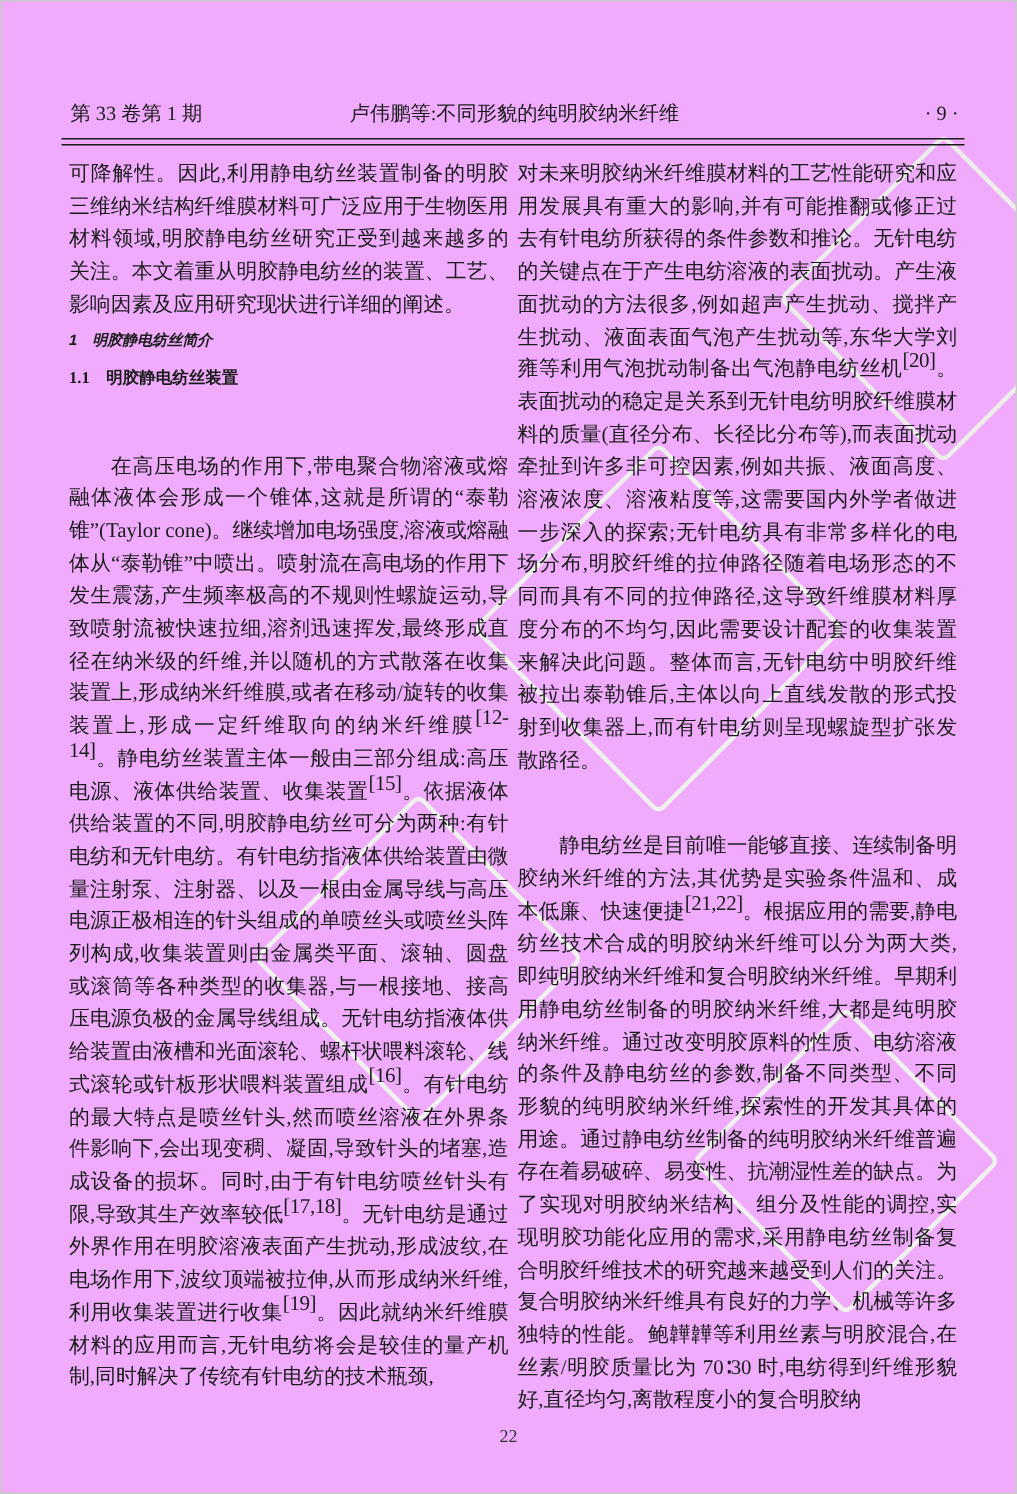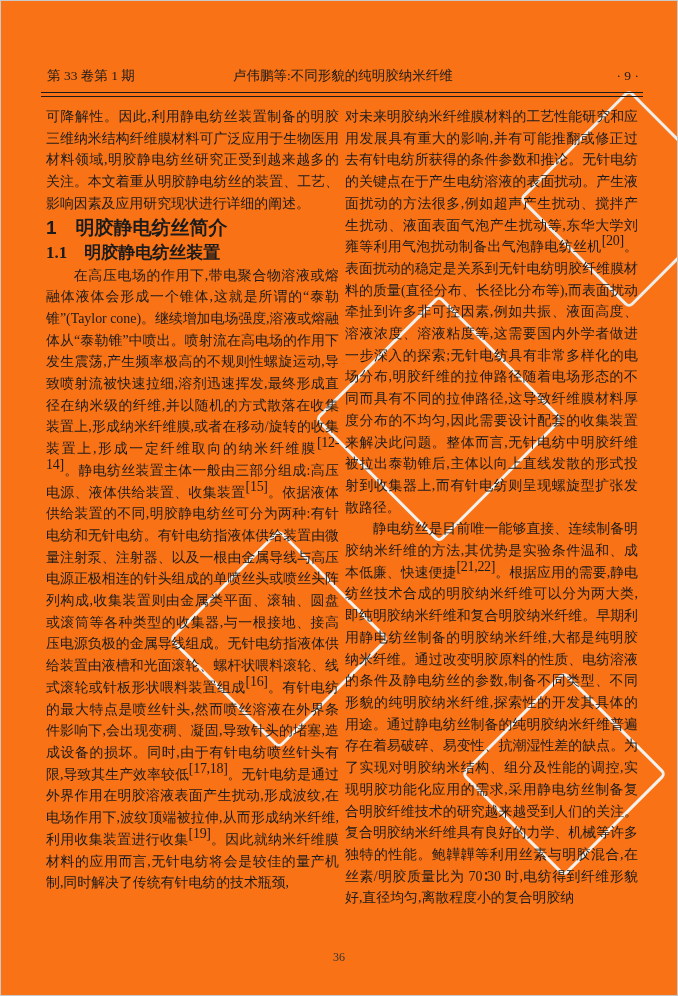--- a/index.html
+++ b/index.html
@@ -1,18 +1,18 @@
 <!DOCTYPE html>
 <html><head>
 <meta charset="utf-8">
 <style>
   html,body { margin:0; padding:0; background:#ffffff; }
   .page {
     position:relative; width:678px; height:996px; box-sizing:border-box;
-    background:#f97316; border:1px solid #c9c9c9; overflow:hidden;
+    background:#f0abfc; border:1px solid #c9c9c9; overflow:hidden;
     font-family:"Liberation Serif","DejaVu Serif",serif; color:#1b1b1b;
   }
   
   .wm { position:absolute; border:3px solid #ededea; transform:rotate(-45deg); border-radius:6px; }
   .wm1 { width:150px; height:150px; right:-30px; top:120px; }
   .wm2 { width:170px; height:170px; right:150px; top:330px; border-color:#f0f0ed; }
   .wm3 { width:150px; height:150px; left:200px; top:560px; border-color:#f1f1ee; }
   .wm4 { width:140px; height:140px; right:40px; top:700px; border-color:#f1f1ee; }
 
   .header {
@@ -27,26 +27,26 @@
     position:absolute; left:40px; right:34px; top:91px; height:3px;
     border-top:1.6px solid #1b1b1b; border-bottom:1px solid #1b1b1b;
   }
 
   .content {
     position:absolute; top:105px; left:45px; right:35px;
     display:flex; gap:6px;
   }
   .col { width:293px; font-size:13.9px; line-height:21.7px; }
   .para { text-align:justify; }
-  .para.indent { text-indent:2em; }
+  .para.indent { text-indent:2em;margin-top:36px; }
   .h1 {
     font-family:"Liberation Sans","DejaVu Sans",sans-serif;
-    font-weight:bold; font-size:19px; line-height:23px; padding:1px 0;
+    font-weight:bold; font-size:10px; line-height:23px; padding:1px 0;font-style:italic;
   }
-  .h2 { font-weight:bold; font-size:17px; line-height:23px; padding:1px 0; }
+  .h2 { font-weight:bold; font-size:11px; line-height:23px; padding:1px 0; }
   sup { font-size:14px; line-height:0; vertical-align:super; letter-spacing:-0.3px; }
 
   .footer {
     position:absolute; bottom:30px; left:0; right:0;
     text-align:center; font-size:12px; color:#333;
   }
 </style>
 </head>
 <body>
 
@@ -70,14 +70,14 @@
         <div class="h1">1　明胶静电纺丝简介</div>
         <div class="h2">1.1　明胶静电纺丝装置</div>
         <div class="para indent"><span>在高压电场的作用下,带电聚合物溶液或熔融体液体会形成一个锥体,这就是所谓的“泰勒锥”(Taylor cone)。继续增加电场强度,溶液或熔融体从“泰勒锥”中喷出。喷射流在高电场的作用下发生震荡,产生频率极高的不规则性螺旋运动,导致喷射流被快速拉细,溶剂迅速挥发,最终形成直径在纳米级的纤维,并以随机的方式散落在收集装置上,形成纳米纤维膜,或者在移动/旋转的收集装置上,形成一定纤维取向的纳米纤维膜</span><sup>[12-14]</sup><span>。静电纺丝装置主体一般由三部分组成:高压电源、液体供给装置、收集装置</span><sup>[15]</sup><span>。依据液体供给装置的不同,明胶静电纺丝可分为两种:有针电纺和无针电纺。有针电纺指液体供给装置由微量注射泵、注射器、以及一根由金属导线与高压电源正极相连的针头组成的单喷丝头或喷丝头阵列构成,收集装置则由金属类平面、滚轴、圆盘或滚筒等各种类型的收集器,与一根接地、接高压电源负极的金属导线组成。无针电纺指液体供给装置由液槽和光面滚轮、螺杆状喂料滚轮、线式滚轮或针板形状喂料装置组成</span><sup>[16]</sup><span>。有针电纺的最大特点是喷丝针头,然而喷丝溶液在外界条件影响下,会出现变稠、凝固,导致针头的堵塞,造成设备的损坏。同时,由于有针电纺喷丝针头有限,导致其生产效率较低</span><sup>[17,18]</sup><span>。无针电纺是通过外界作用在明胶溶液表面产生扰动,形成波纹,在电场作用下,波纹顶端被拉伸,从而形成纳米纤维,利用收集装置进行收集</span><sup>[19]</sup><span>。因此就纳米纤维膜材料的应用而言,无针电纺将会是较佳的量产机制,同时解决了传统有针电纺的技术瓶颈,</span></div>
       </div>
     <div class="col">
         <div class="para"><span>对未来明胶纳米纤维膜材料的工艺性能研究和应用发展具有重大的影响,并有可能推翻或修正过去有针电纺所获得的条件参数和推论。无针电纺的关键点在于产生电纺溶液的表面扰动。产生液面扰动的方法很多,例如超声产生扰动、搅拌产生扰动、液面表面气泡产生扰动等,东华大学刘雍等利用气泡扰动制备出气泡静电纺丝机</span><sup>[20]</sup><span>。表面扰动的稳定是关系到无针电纺明胶纤维膜材料的质量(直径分布、长径比分布等),而表面扰动牵扯到许多非可控因素,例如共振、液面高度、溶液浓度、溶液粘度等,这需要国内外学者做进一步深入的探索;无针电纺具有非常多样化的电场分布,明胶纤维的拉伸路径随着电场形态的不同而具有不同的拉伸路径,这导致纤维膜材料厚度分布的不均匀,因此需要设计配套的收集装置来解决此问题。整体而言,无针电纺中明胶纤维被拉出泰勒锥后,主体以向上直线发散的形式投射到收集器上,而有针电纺则呈现螺旋型扩张发散路径。</span></div>
         <div class="para indent"><span>静电纺丝是目前唯一能够直接、连续制备明胶纳米纤维的方法,其优势是实验条件温和、成本低廉、快速便捷</span><sup>[21,22]</sup><span>。根据应用的需要,静电纺丝技术合成的明胶纳米纤维可以分为两大类,即纯明胶纳米纤维和复合明胶纳米纤维。早期利用静电纺丝制备的明胶纳米纤维,大都是纯明胶纳米纤维。通过改变明胶原料的性质、电纺溶液的条件及静电纺丝的参数,制备不同类型、不同形貌的纯明胶纳米纤维,探索性的开发其具体的用途。通过静电纺丝制备的纯明胶纳米纤维普遍存在着易破碎、易变性、抗潮湿性差的缺点。为了实现对明胶纳米结构、组分及性能的调控,实现明胶功能化应用的需求,采用静电纺丝制备复合明胶纤维技术的研究越来越受到人们的关注。复合明胶纳米纤维具有良好的力学、机械等许多独特的性能。鲍韡韡等利用丝素与明胶混合,在丝素/明胶质量比为 70∶30 时,电纺得到纤维形貌好,直径均匀,离散程度小的复合明胶纳</span></div>
       </div>
   </div>
 
-  <div class="footer">36</div>
+  <div class="footer">22</div>
 </div>
 
 </body></html>

